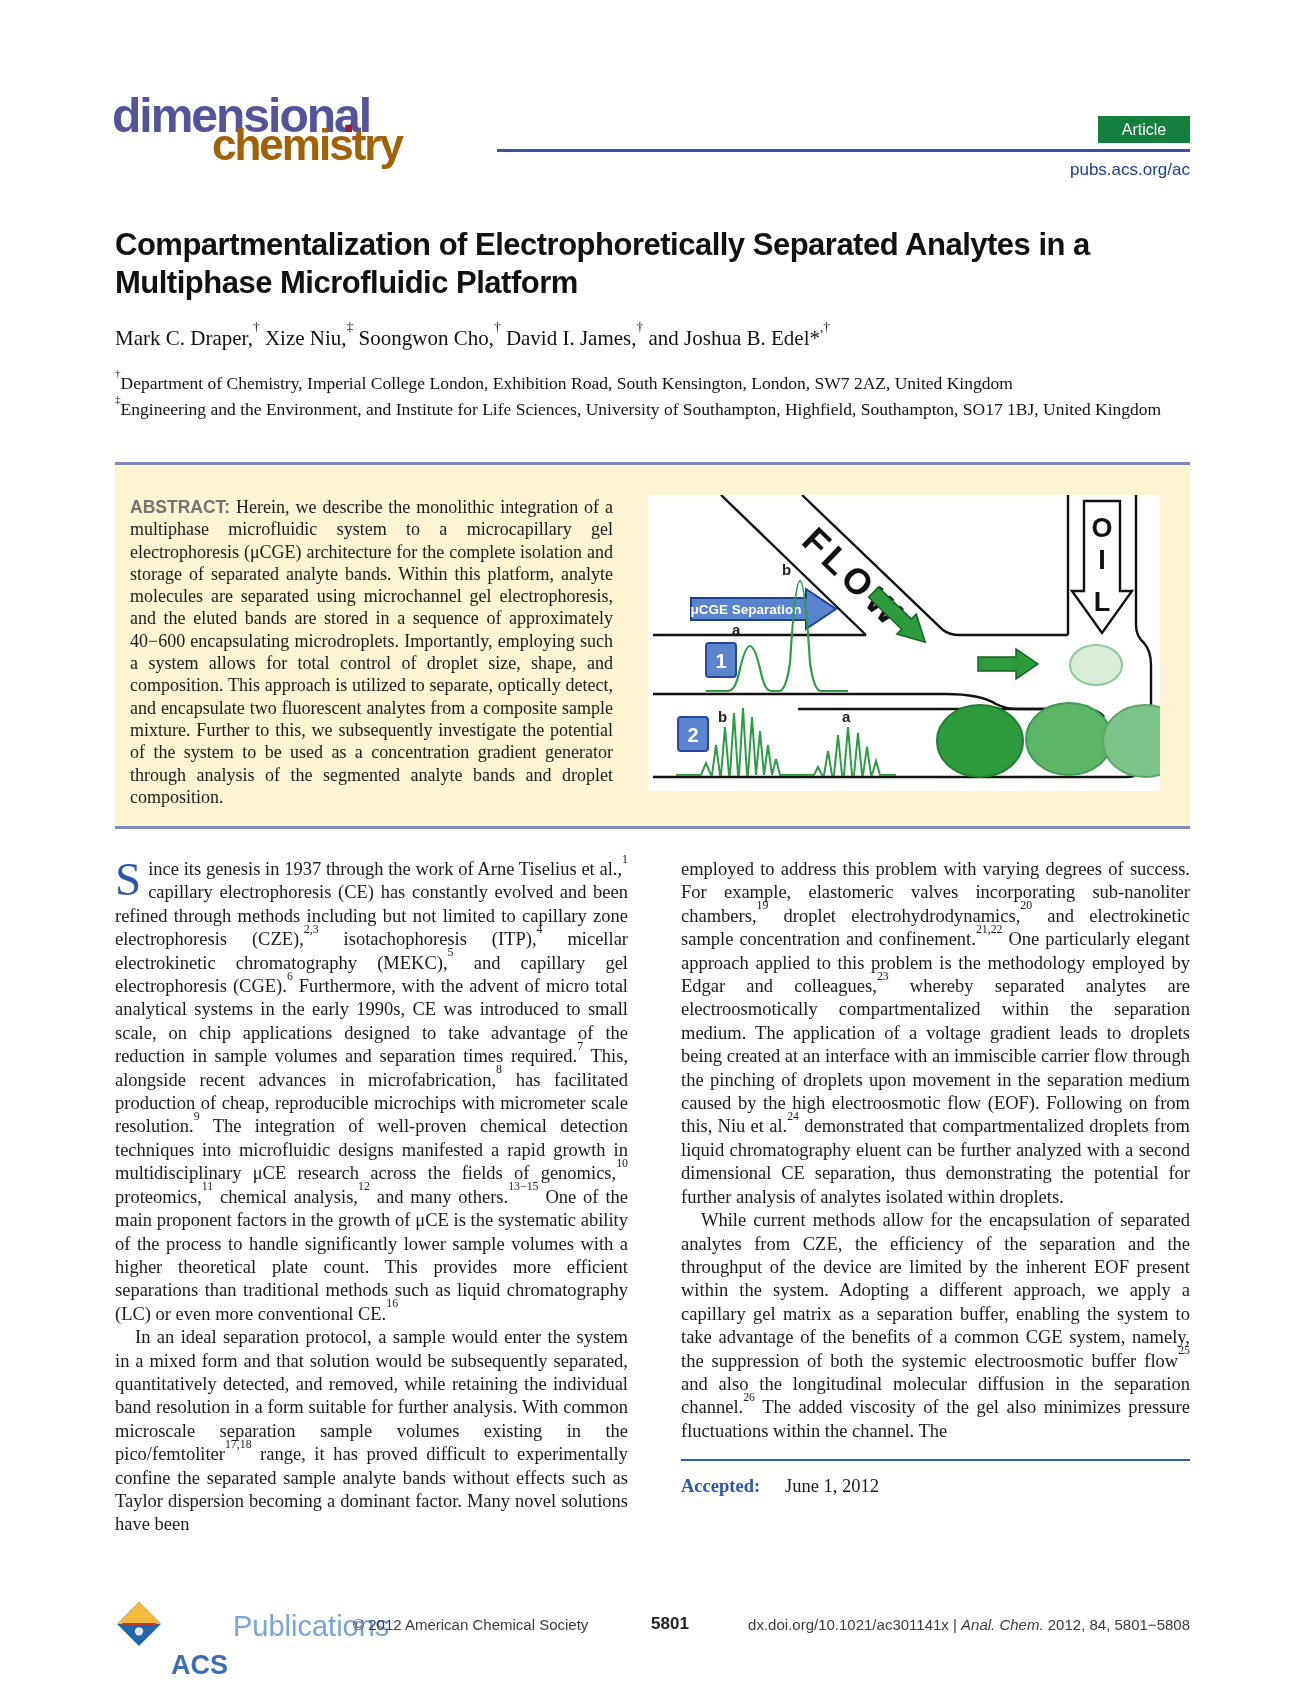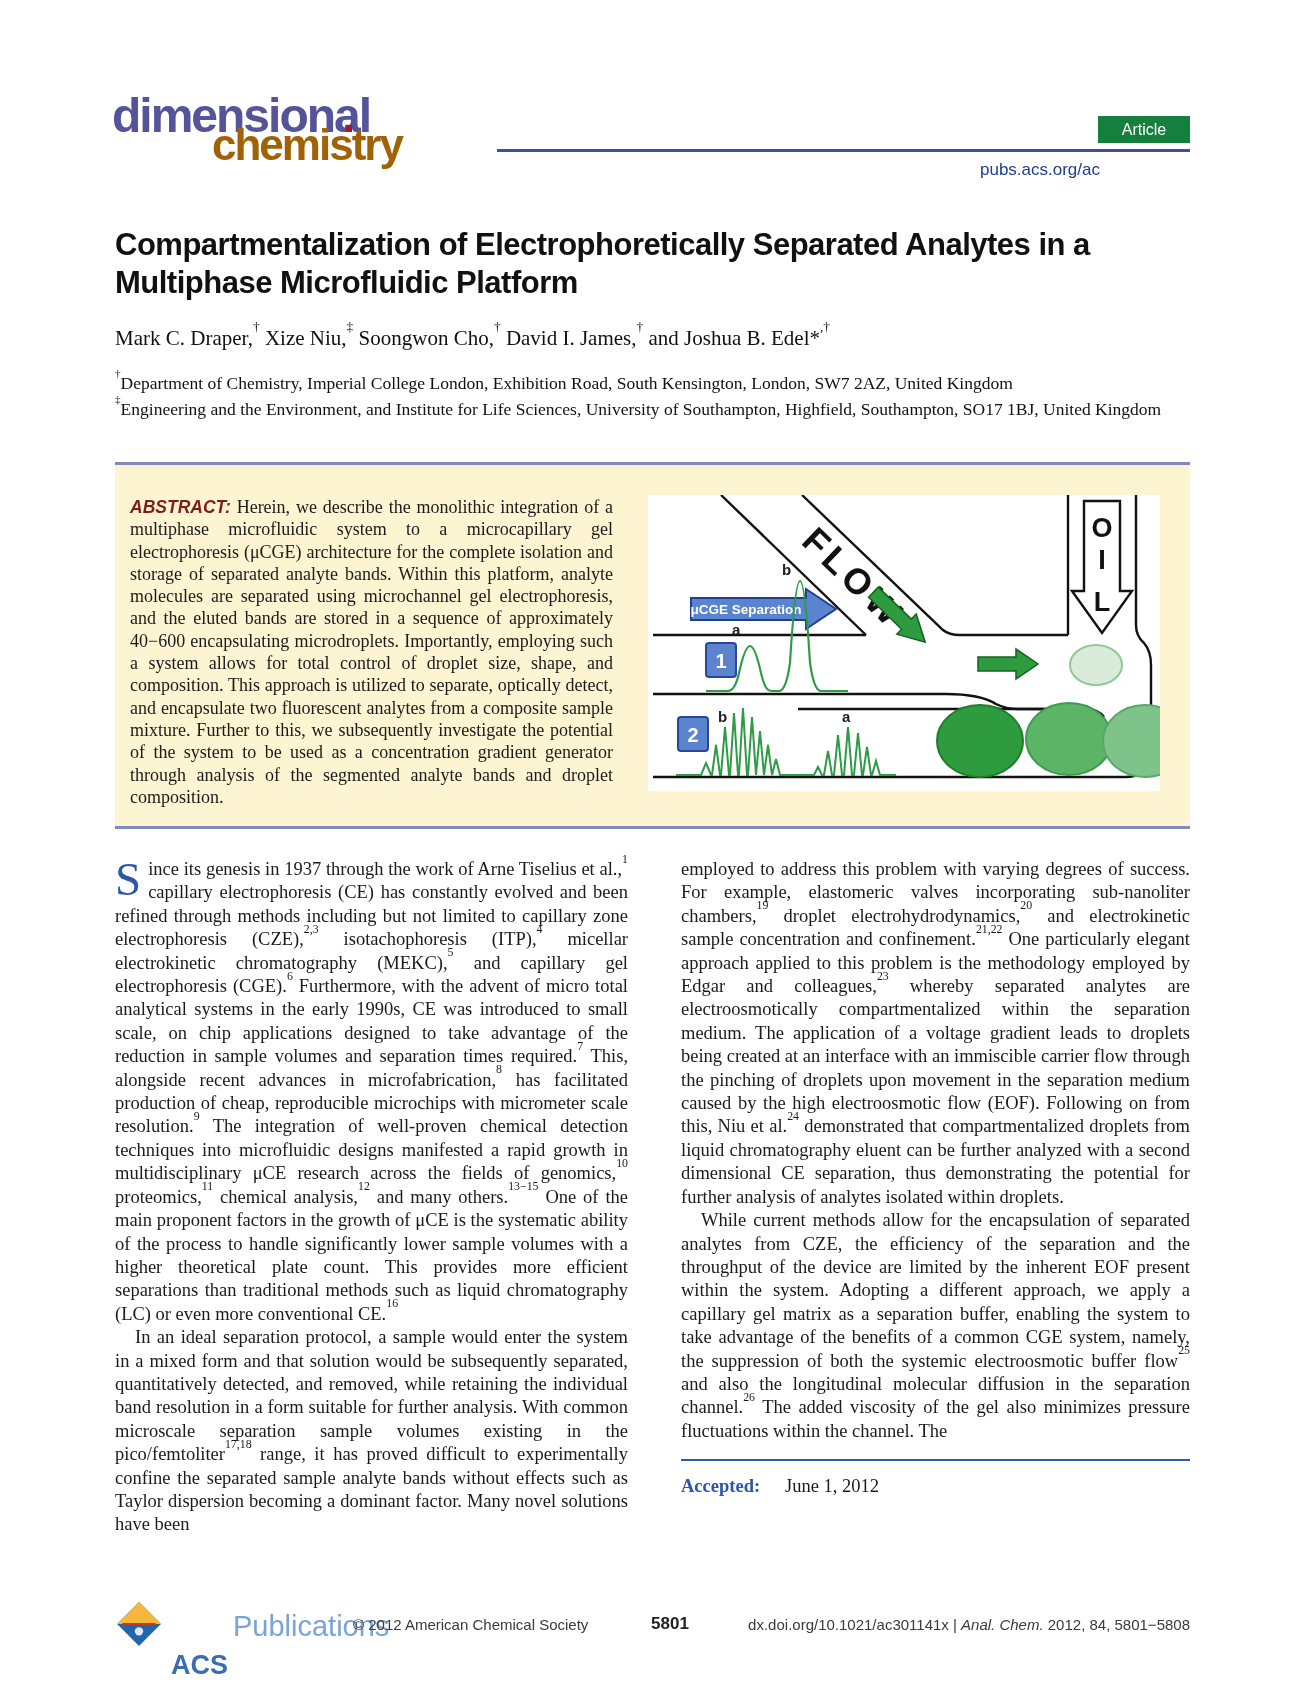--- a/index.html
+++ b/index.html
@@ -10,35 +10,35 @@
   .brand .l1{position:absolute;left:0;top:0;font-family:"Liberation Sans",sans-serif;
              font-weight:bold;font-size:48px;letter-spacing:-2px;color:#55549b;}
   .brand .dot{position:absolute;left:230px;top:0px;font-family:"Liberation Sans",sans-serif;
              font-weight:bold;font-size:48px;color:#a11b28;}
   .brand .l2{position:absolute;left:100px;top:32px;font-family:"Liberation Sans",sans-serif;
              font-weight:bold;font-size:44px;letter-spacing:-2px;color:#a16207;}
   .badge{position:absolute;left:1098px;top:116px;width:92px;height:27px;background:#15803d;
          color:#ffffff;font-family:"Liberation Sans",sans-serif;font-size:16px;
          display:flex;align-items:center;justify-content:center;}
   .hrule{position:absolute;left:497px;top:149px;width:693px;height:3px;background:#3e4f9c;}
-  .site{position:absolute;left:890px;top:160px;width:300px;text-align:center;
+  .site{position:absolute;left:890px;top:160px;width:300px;text-align:right;
         font-family:"Liberation Sans",sans-serif;font-size:17px;color:#1c3e8c;}
   
   .title{position:absolute;left:115px;top:226px;width:1085px;
          font-family:"Liberation Sans",sans-serif;font-weight:bold;font-size:31px;
          letter-spacing:-0.5px;line-height:38px;color:#111;}
   .authors{position:absolute;left:115px;top:326px;width:1075px;font-size:21px;color:#111;}
   .affils{position:absolute;left:115px;top:370px;width:1080px;font-size:17.5px;line-height:26px;color:#111;}
   sup{font-size:64%;line-height:0;position:relative;top:-0.45em;}
   
   .abstract{position:absolute;left:115px;top:462px;width:1075px;height:361px;
             background:#fdf4d2;border-top:3px solid #8189bd;border-bottom:3px solid #8189bd;}
   .abs-text{position:absolute;left:15px;top:31px;width:483px;font-size:18px;line-height:22.3px;
             text-align:justify;color:#1a1a1a;}
-  .abs-label{font-family:"Liberation Sans",sans-serif;font-weight:bold;color:#7f1d1d;font-size:17.5px;font-style:italic;}
+  .abs-label{font-family:"Liberation Sans",sans-serif;font-weight:bold;color:#737373;font-size:17.5px;}
   .figure{position:absolute;left:533px;top:30px;width:512px;height:296px;background:#ffffff;}
   .figure svg{display:block;}
   
   .col{position:absolute;top:858px;font-size:18.5px;line-height:23.4px;text-align:justify;}
   .col p{margin:0;}
   .col p.indent{text-indent:20px;}
   .col-left{left:115px;width:513px;}
   .col-right{left:681px;width:509px;}
   .dropcap{float:left;font-size:47px;line-height:38px;color:#2d55a8;padding:2px 7px 0 0;}
   

